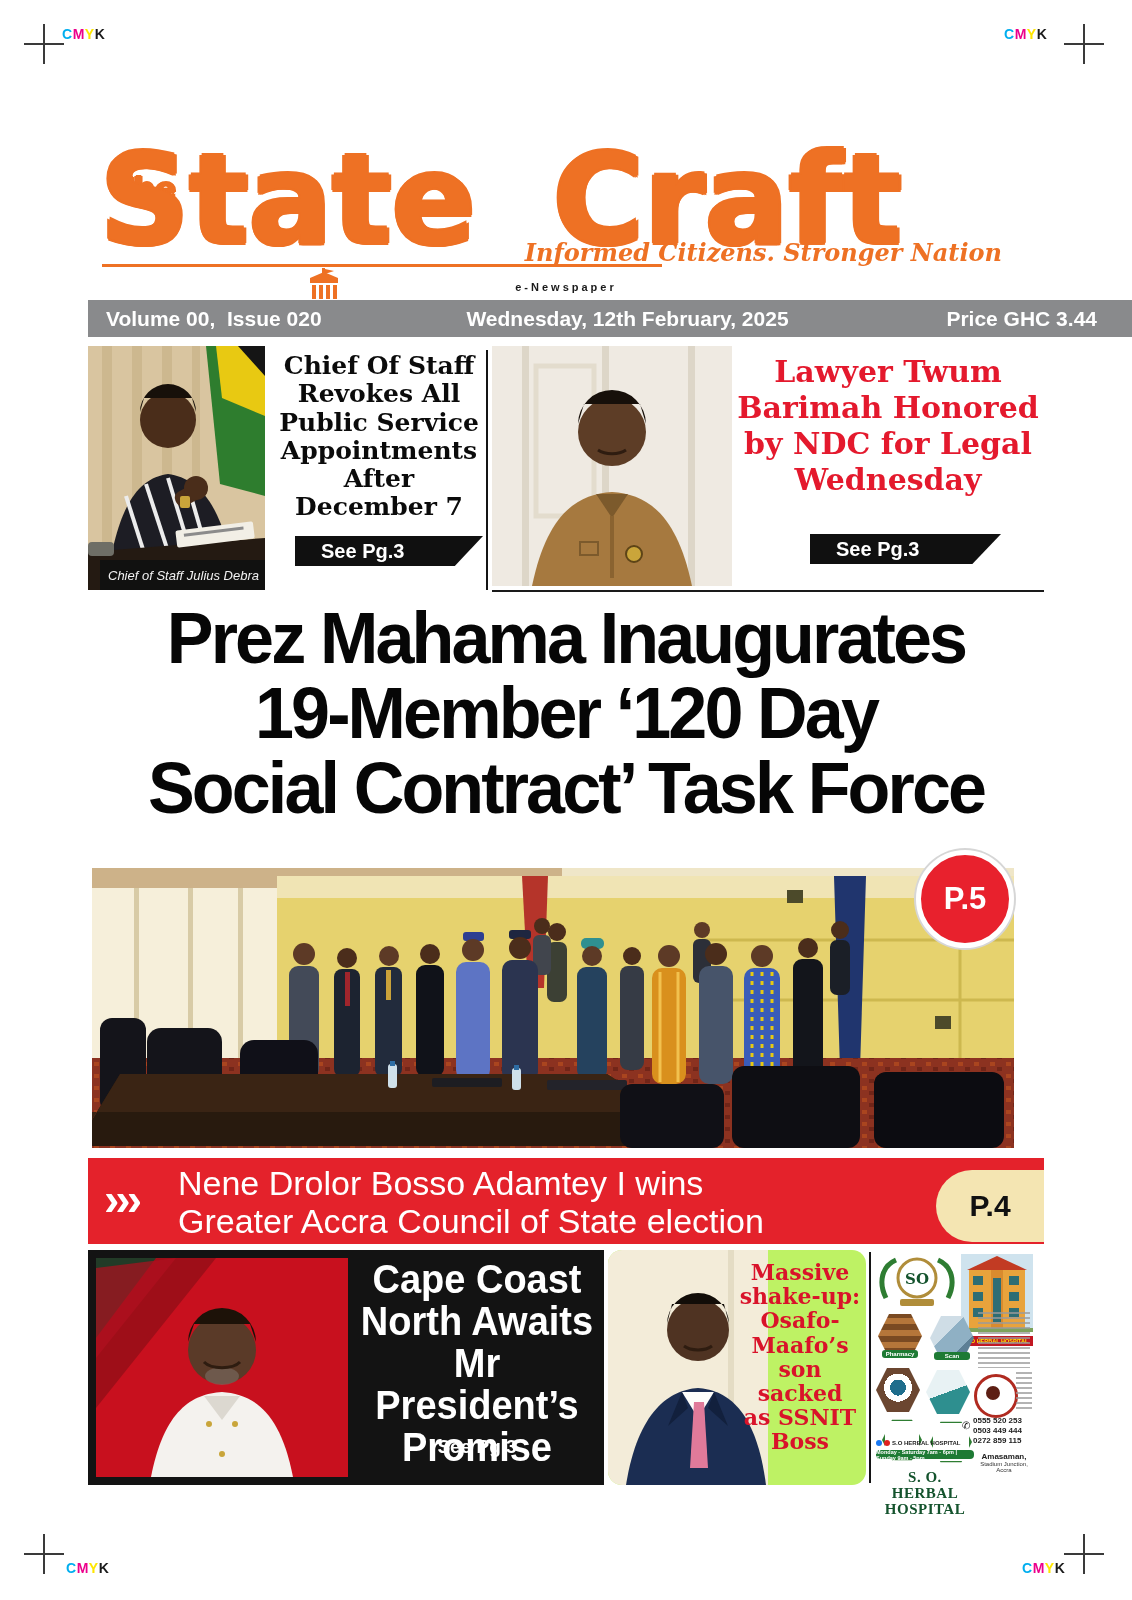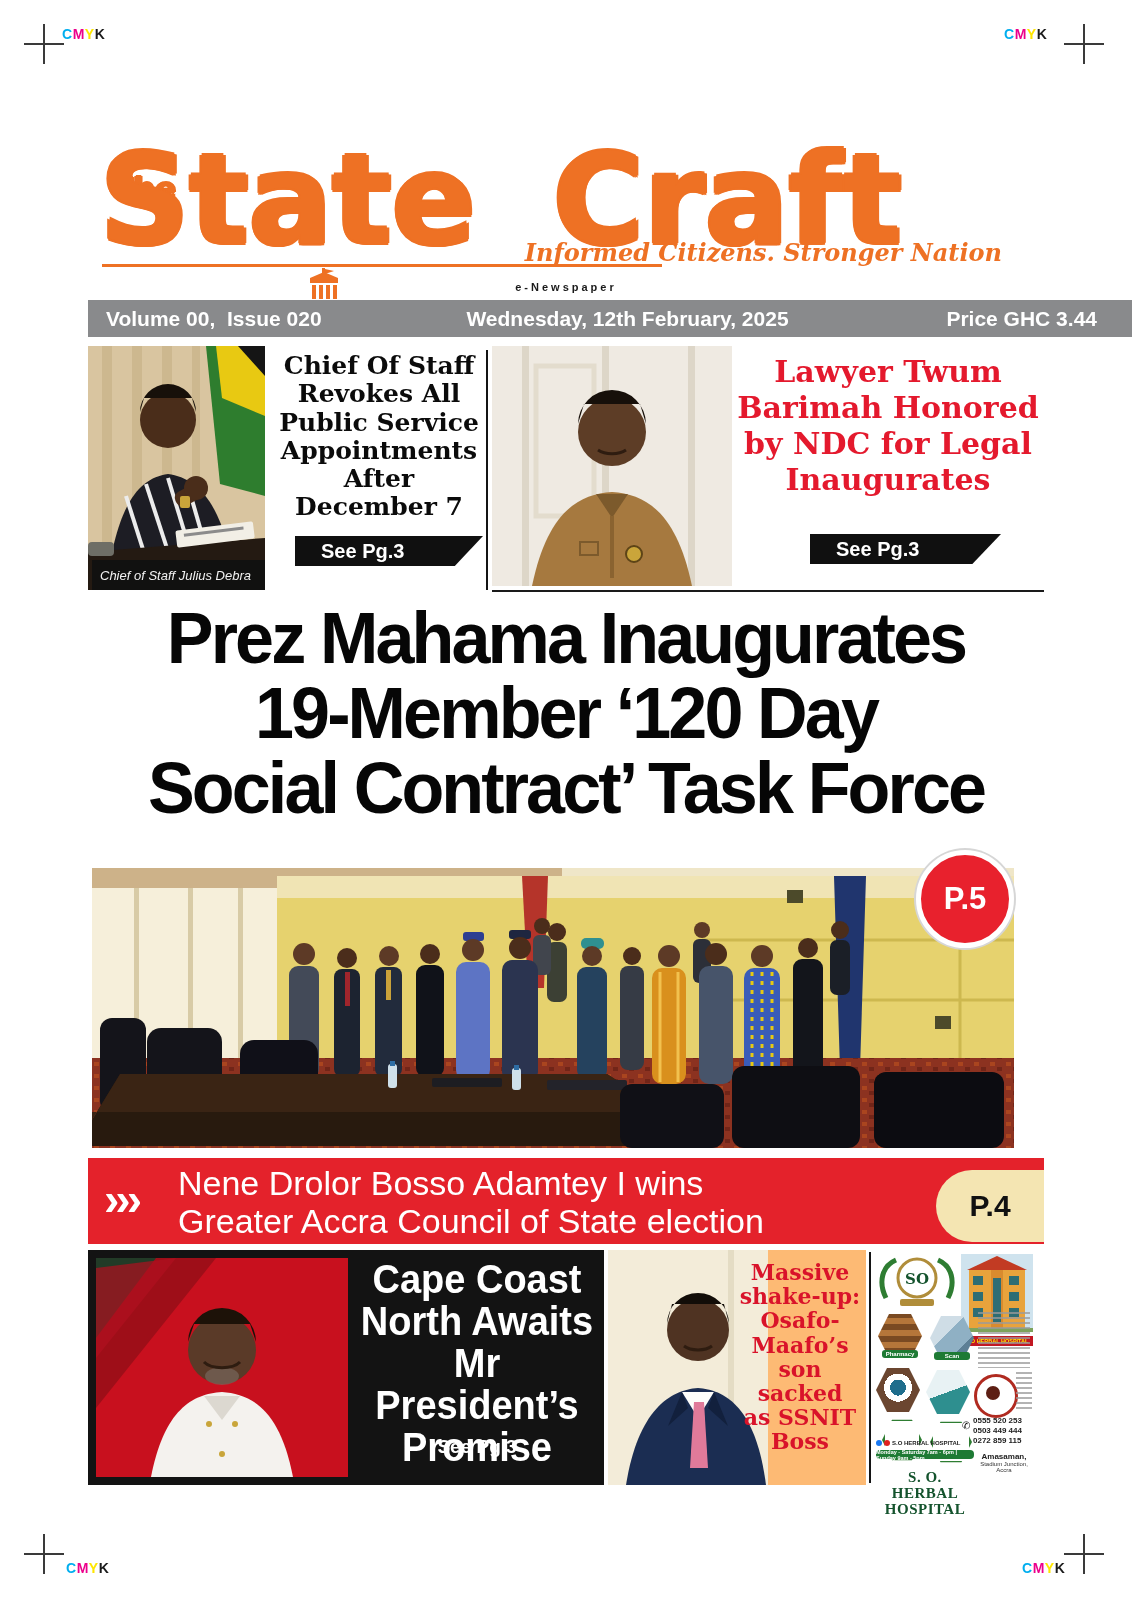--- a/index.html
+++ b/index.html
@@ -142,21 +142,21 @@
         <circle cx="80" cy="74" r="28" fill="#4a2d1a"></circle>
         <path d="M52 66 A28 28 0 0 1 108 66 L104 52 L56 52 Z" fill="#17100a"></path>
         <rect x="86" y="140" width="34" height="16" rx="7" transform="rotate(-28 103 148)" fill="#4a2d1a"></rect>
         <circle cx="108" cy="142" r="12" fill="#4a2d1a"></circle>
         <rect x="92" y="150" width="10" height="12" rx="2" fill="#c9a53a"></rect>
         <polygon points="0,244 0,206 177,192 177,244" fill="#241a12"></polygon>
         <rect x="88" y="180" width="78" height="17" rx="2" transform="rotate(-7 127 188)" fill="#f2efe6"></rect>
         <rect x="96" y="184" width="60" height="3" transform="rotate(-7 127 188)" fill="#8b8b8b"></rect>
         <rect x="0" y="196" width="26" height="14" rx="4" fill="#6e6e66"></rect>
       </svg>
-      <div class="abs caption" style="left:4px;right:0;bottom:0;height:30px;">Chief of Staff Julius Debra</div>
+      <div class="abs caption" style="left:12px;right:0;bottom:0;height:30px;">Chief of Staff Julius Debra</div>
     </div>
     <div class="abs slab chief-head" style="left:184px;top:8px;width:214px;">
       <div>Chief Of Staff</div>
       <div>Revokes All</div>
       <div>Public Service</div>
       <div>Appointments</div>
       <div>After</div>
       <div>December 7</div>
     </div>
     <div class="abs seepg" style="left:207px;top:192px;width:162px;height:30px;">See Pg.3</div>
@@ -181,21 +181,21 @@
         <rect x="88" y="196" width="18" height="13" fill="none" stroke="#7c5a2c" stroke-width="2"></rect>
         <circle cx="120" cy="86" r="34" fill="#5d3d26"></circle>
         <path d="M86 78 A34 34 0 0 1 154 78 L148 58 L92 58 Z" fill="#17100a"></path>
         <path d="M106 104 A18 10 0 0 0 134 104" stroke="#2e1c10" stroke-width="3" fill="none"></path>
       </svg>
     </div>
     <div class="abs slab lawyer-head" style="left:244px;top:10px;width:304px;">
       <div>Lawyer Twum</div>
       <div>Barimah Honored</div>
       <div>by NDC for Legal</div>
-      <div>Inaugurates</div>
+      <div>Wednesday</div>
     </div>
     <div class="abs seepg" style="left:318px;top:190px;width:165px;height:30px;">See Pg.3</div>
     <div class="abs" style="left:0;top:246px;width:552px;height:2px;background:#1a1a1a;"></div>
   </div>
 
   <div class="abs lead" style="left:0;right:0;top:600px;">
     <div>Prez Mahama Inaugurates</div>
     <div>19-Member ‘120 Day</div>
     <div>Social Contract’ Task Force</div>
   </div>
@@ -336,21 +336,21 @@
     </div>
     <div class="abs cape-head" style="left:266px;right:4px;top:8px;">
       <div>Cape Coast</div>
       <div>North Awaits</div>
       <div>Mr President’s</div>
       <div>Promise</div>
     </div>
     <div class="abs cape-see" style="left:266px;right:4px;top:186px;">See Pg.3</div>
   </div>
 
-  <div class="abs" style="left:608px;top:1250px;width:258px;height:235px;background:#fdba74;overflow:hidden;">
+  <div class="abs" style="left:608px;top:1250px;width:258px;height:235px;background:#bef264;overflow:hidden;border-radius:14px;">
     <svg class="abs" style="left:0;top:0;" width="160" height="235" viewBox="0 0 160 235" preserveAspectRatio="none">
       <rect width="160" height="235" fill="#f3ecd9"></rect>
       <rect x="120" width="6" height="235" fill="#e4dcc4"></rect>
       <path d="M18 235 C30 160 62 140 90 138 C118 140 148 158 158 235 Z" fill="#1b2d52"></path>
       <path d="M74 142 L106 142 L90 168 Z" fill="#fdfdfb"></path>
       <polygon points="86,152 96,152 100,218 82,218" fill="#e07a9a"></polygon>
       <path d="M74 142 L60 176 L80 158 Z" fill="#12203d"></path>
       <path d="M106 142 L120 176 L100 158 Z" fill="#12203d"></path>
       <circle cx="90" cy="80" r="31" fill="#4f3322"></circle>
       <path d="M59 74 A31 31 0 0 1 121 74 L116 54 L64 54 Z" fill="#120d08"></path>

